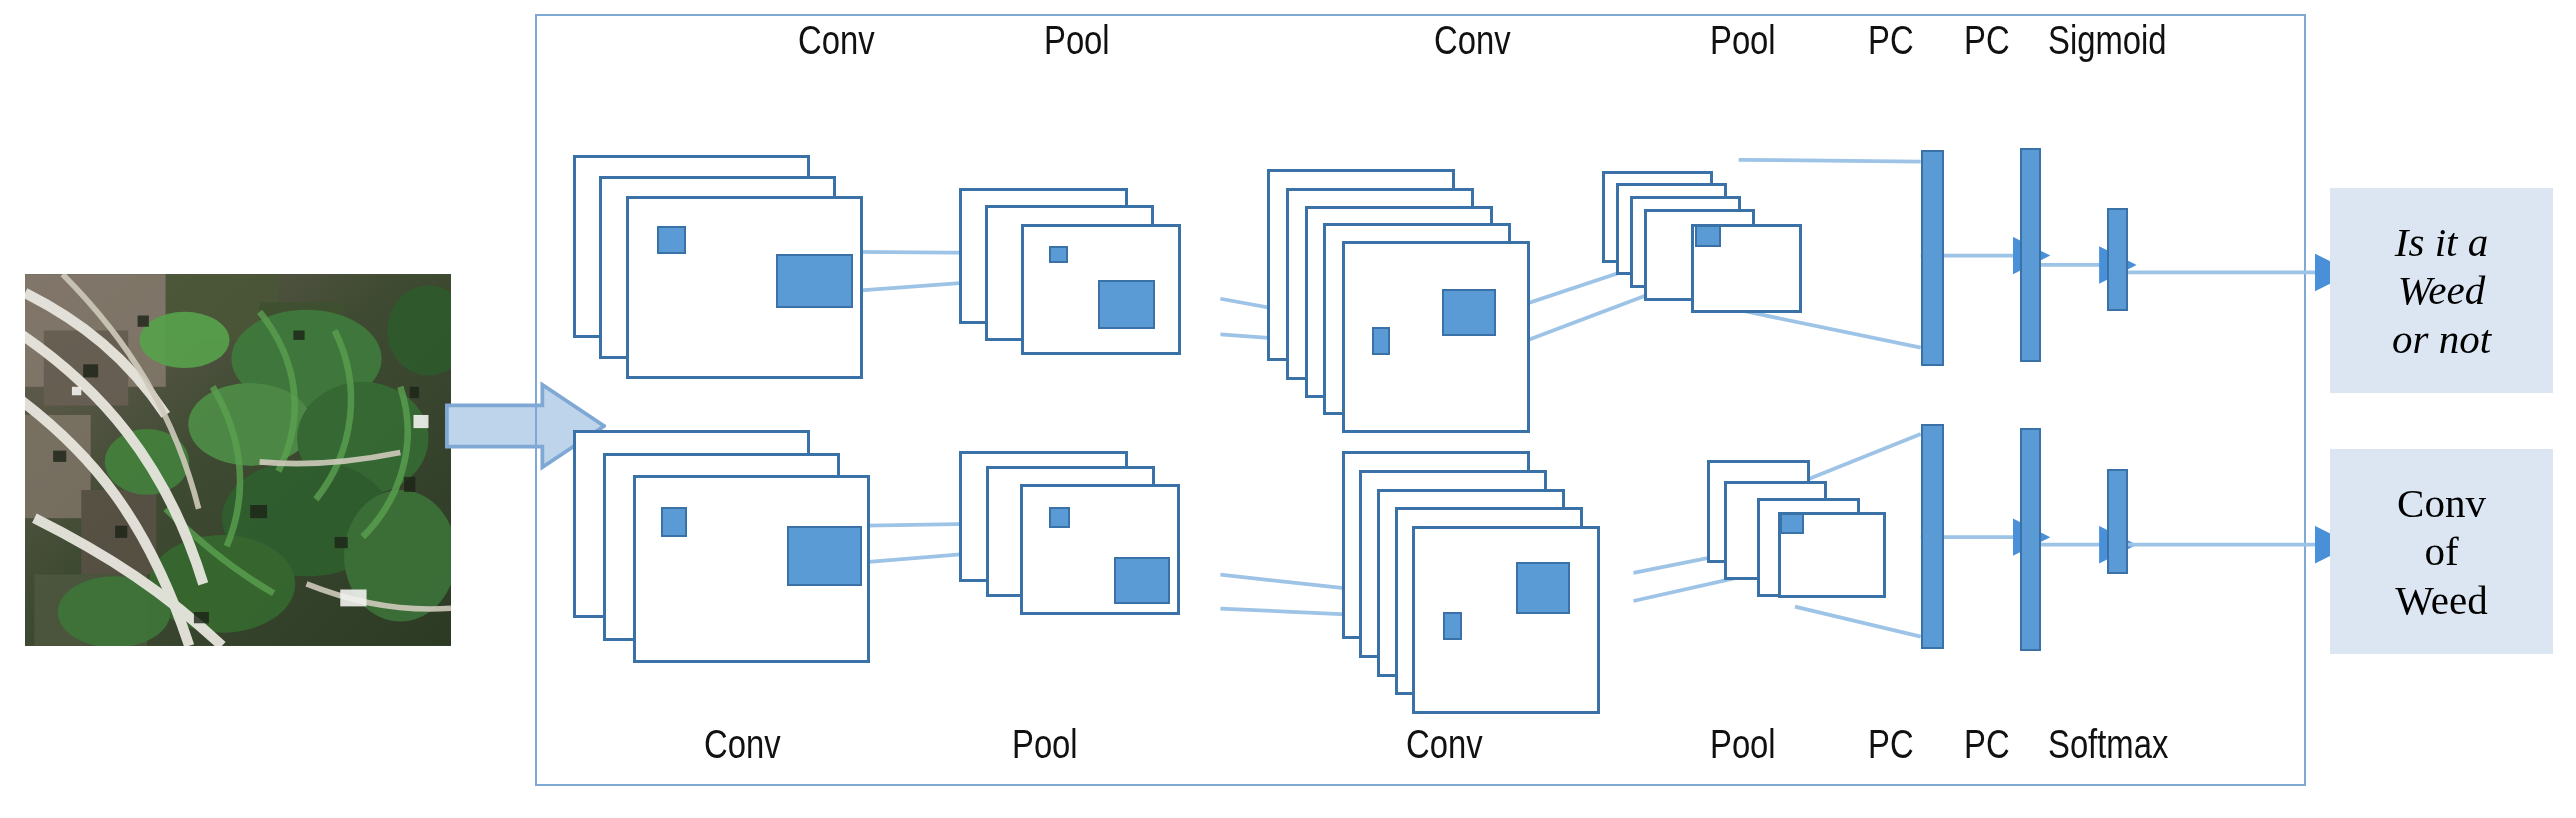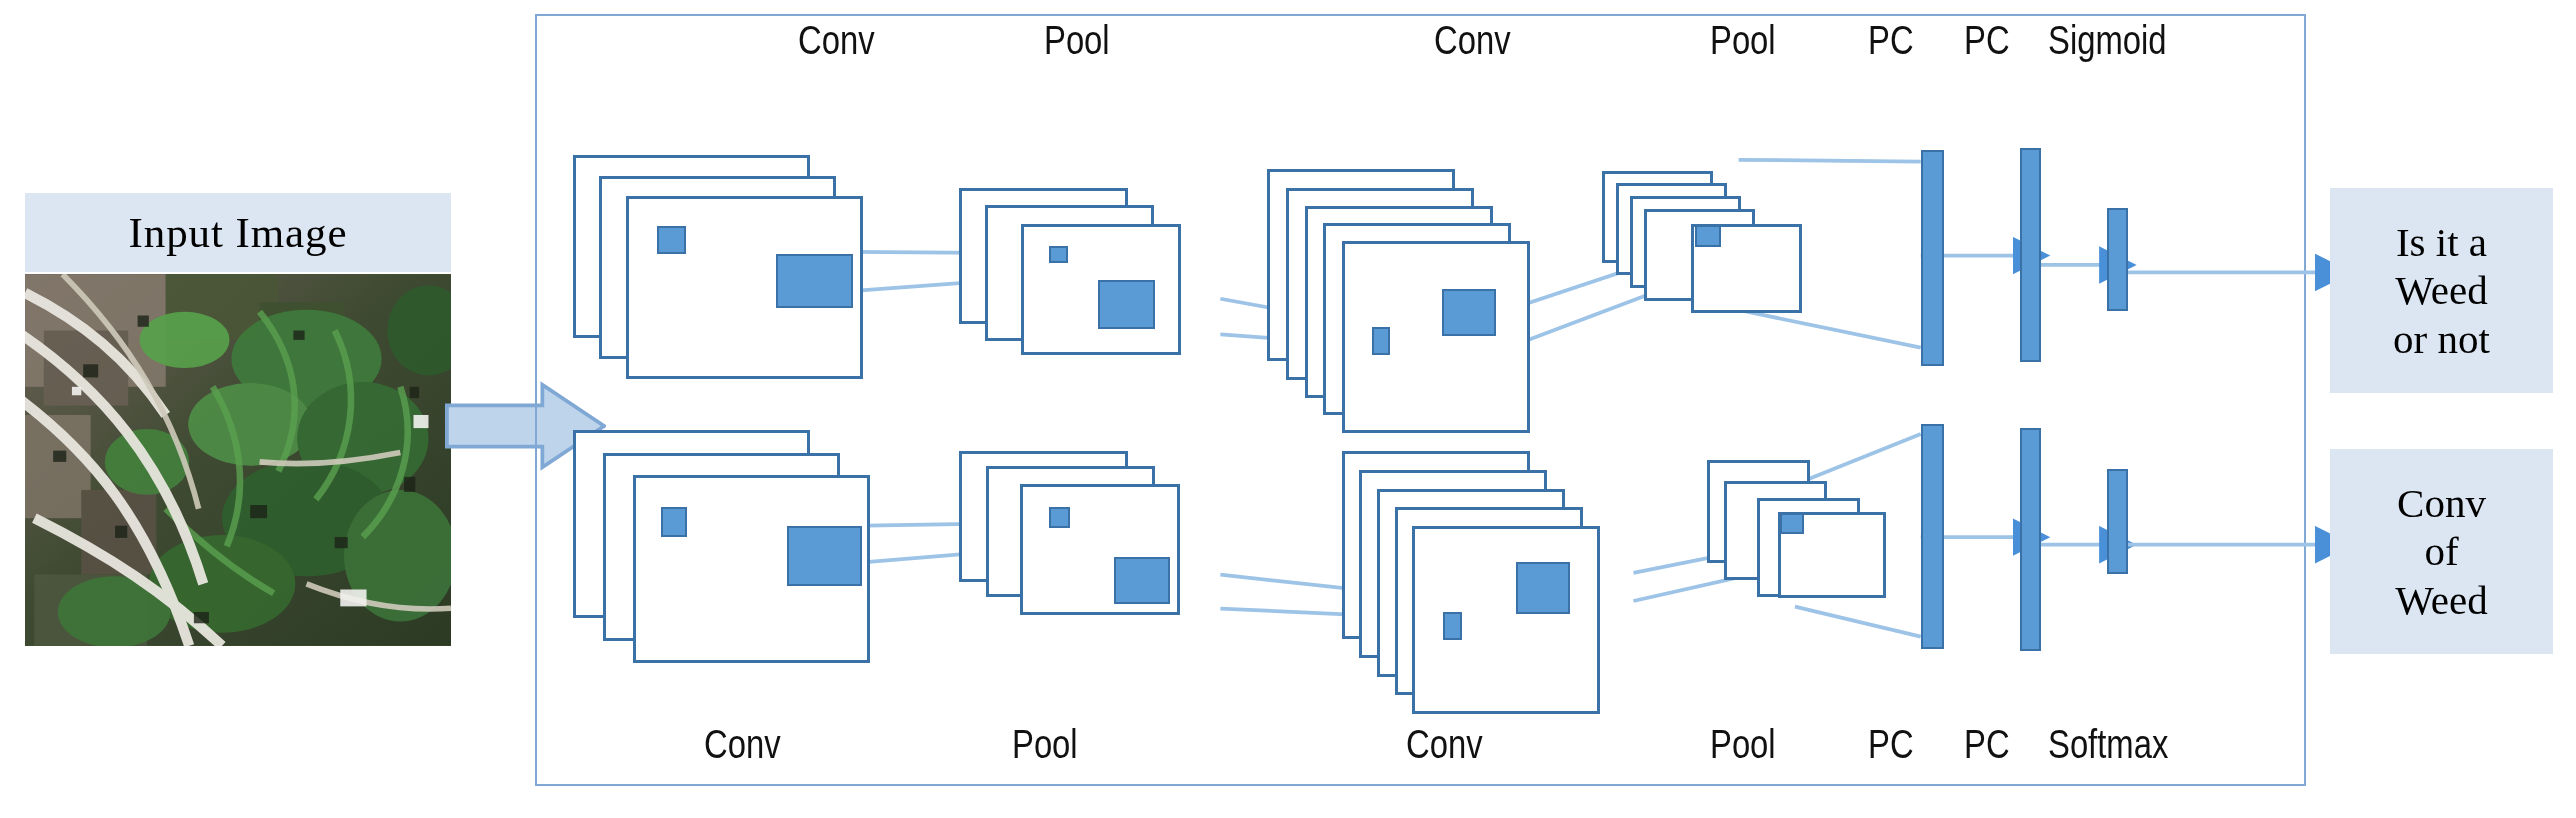--- a/index.html
+++ b/index.html
@@ -118,30 +118,29 @@
     display: flex;
     flex-direction: column;
     align-items: center;
     justify-content: center;
     font-family: "Liberation Serif", serif;
     font-size: 41px;
     line-height: 1.18;
     color: #000000;
     text-align: center;
   }
-  #out-box-1 { left: 2330px; top: 188px; width: 223px; height: 205px; }
+  #out-box-1 { left: 2330px; top: 188px; width: 223px; height: 205px; font-style: italic; }
   #out-box-2 { left: 2330px; top: 449px; width: 223px; height: 205px; }
   .out-line { display: block; white-space: nowrap; }
 </style>
 </head>
 <body>
 
 <div id="canvas">
 
-  <div id="input-label">Input Image</div>
 
   <div id="input-photo">
     <svg width="426" height="372" viewBox="0 0 454 396">
       <defs>
         <linearGradient id="soil" x1="0" y1="0" x2="1" y2="1">
           <stop offset="0%" stop-color="#6b6156"></stop>
           <stop offset="45%" stop-color="#3f4a32"></stop>
           <stop offset="100%" stop-color="#2c3a24"></stop>
         </linearGradient>
       </defs>

